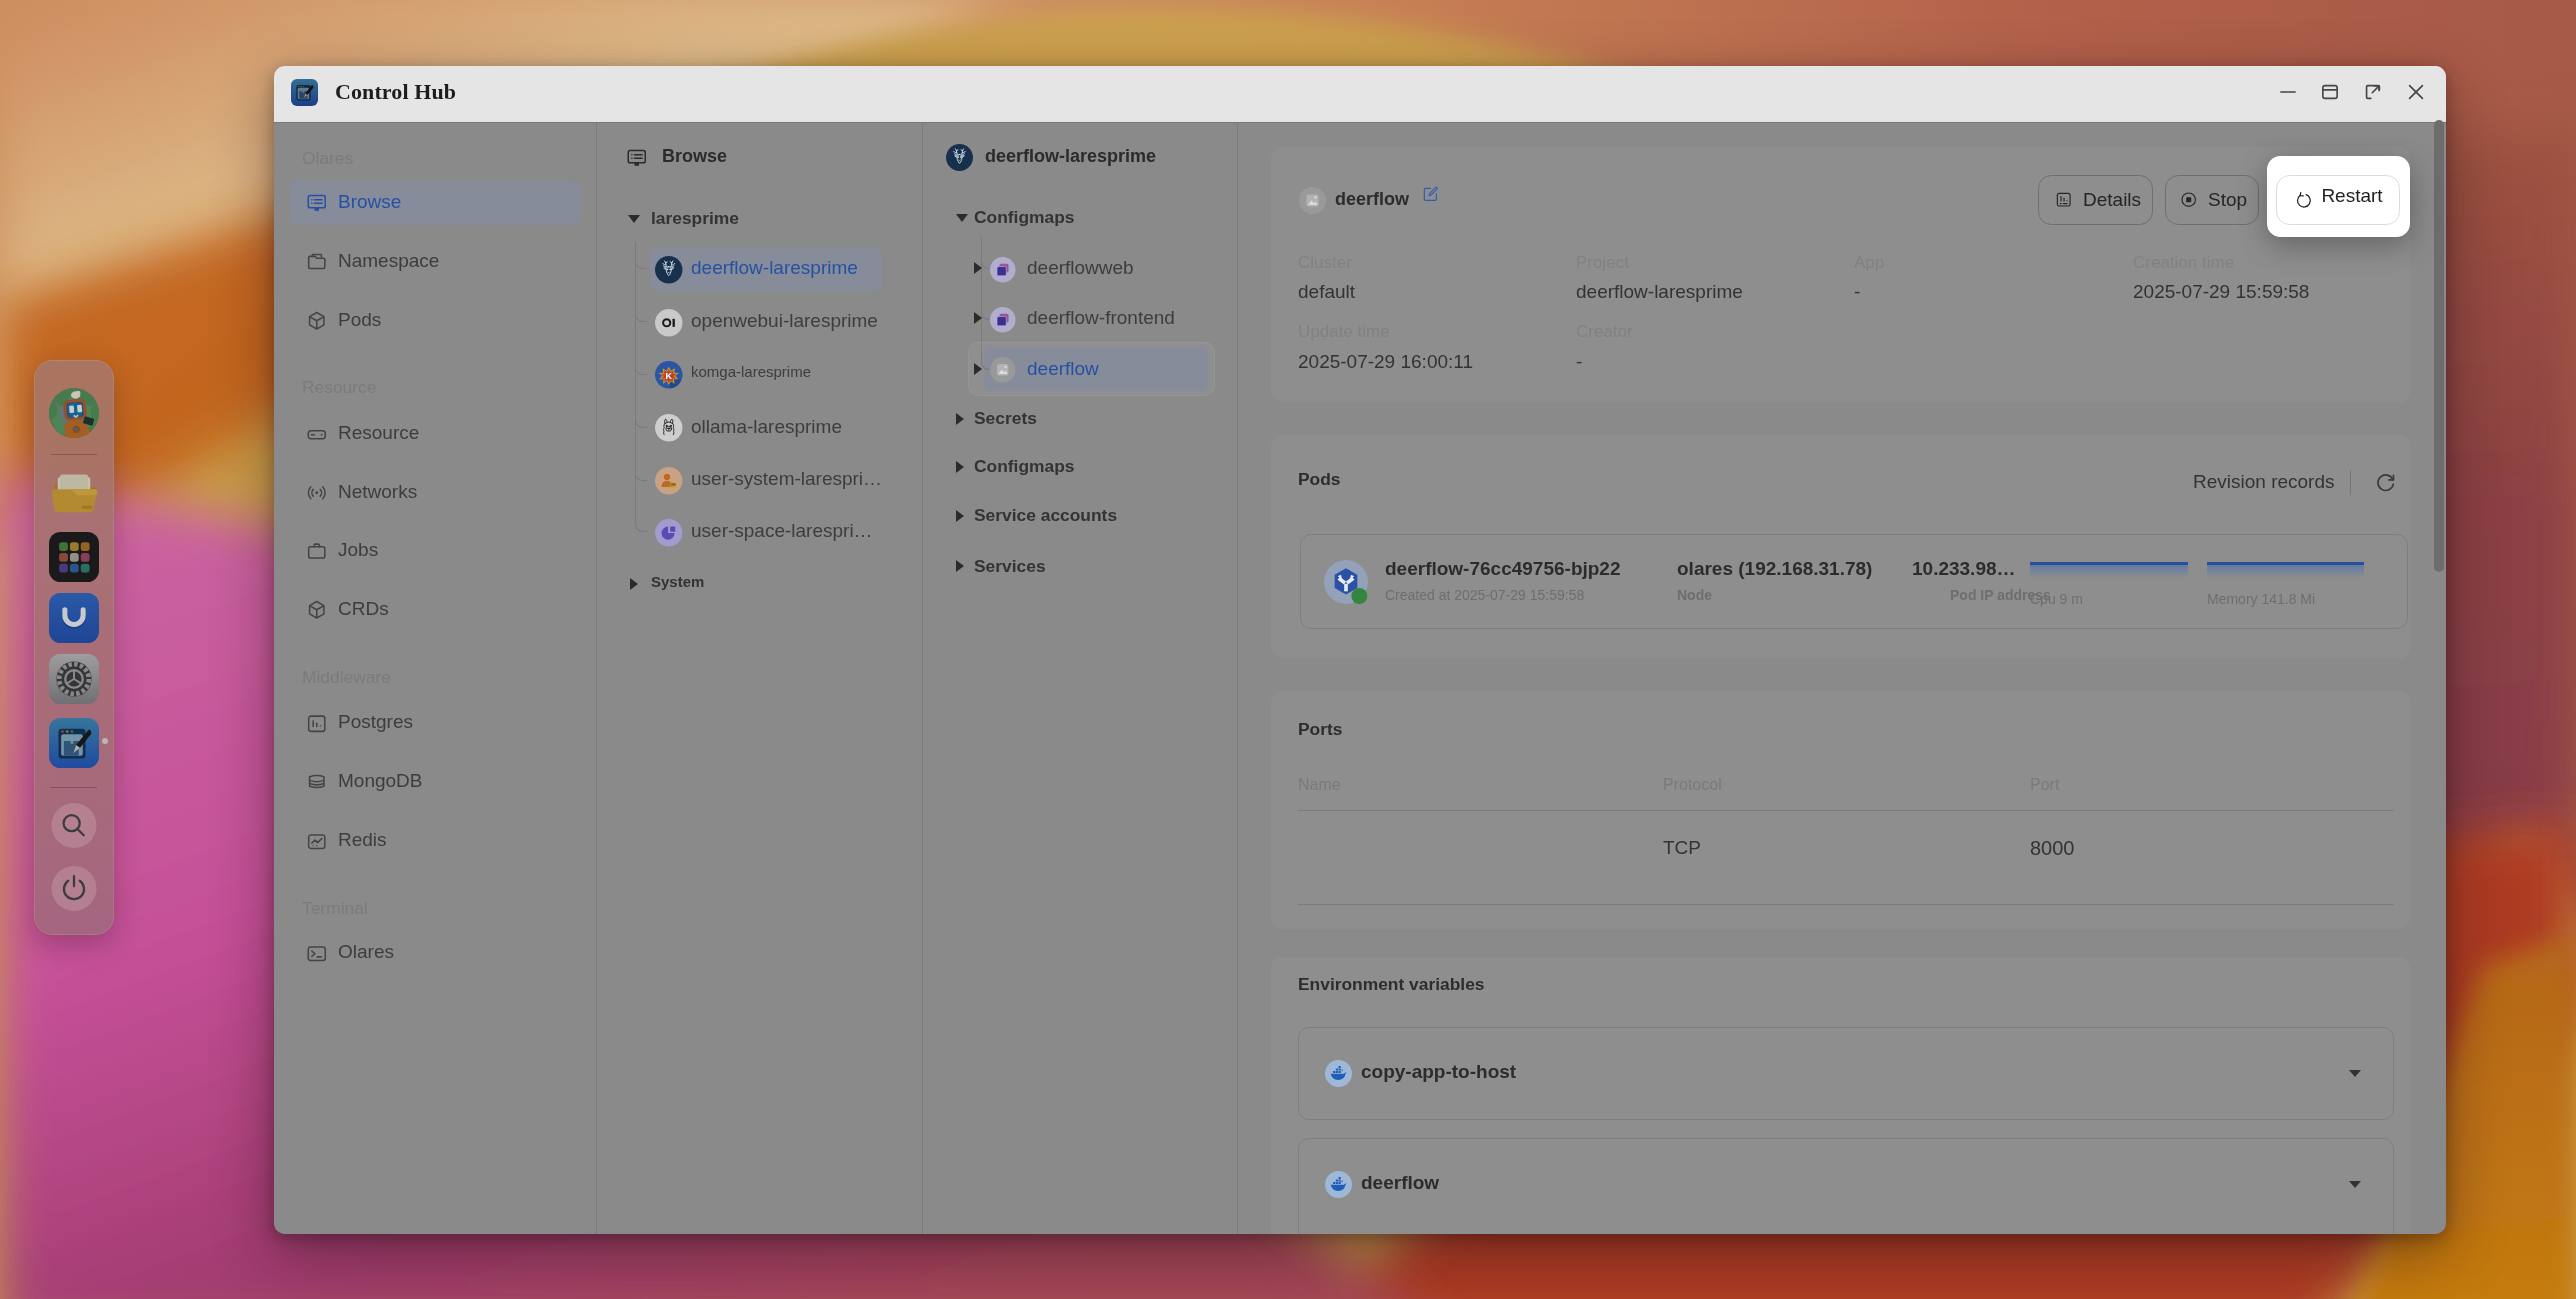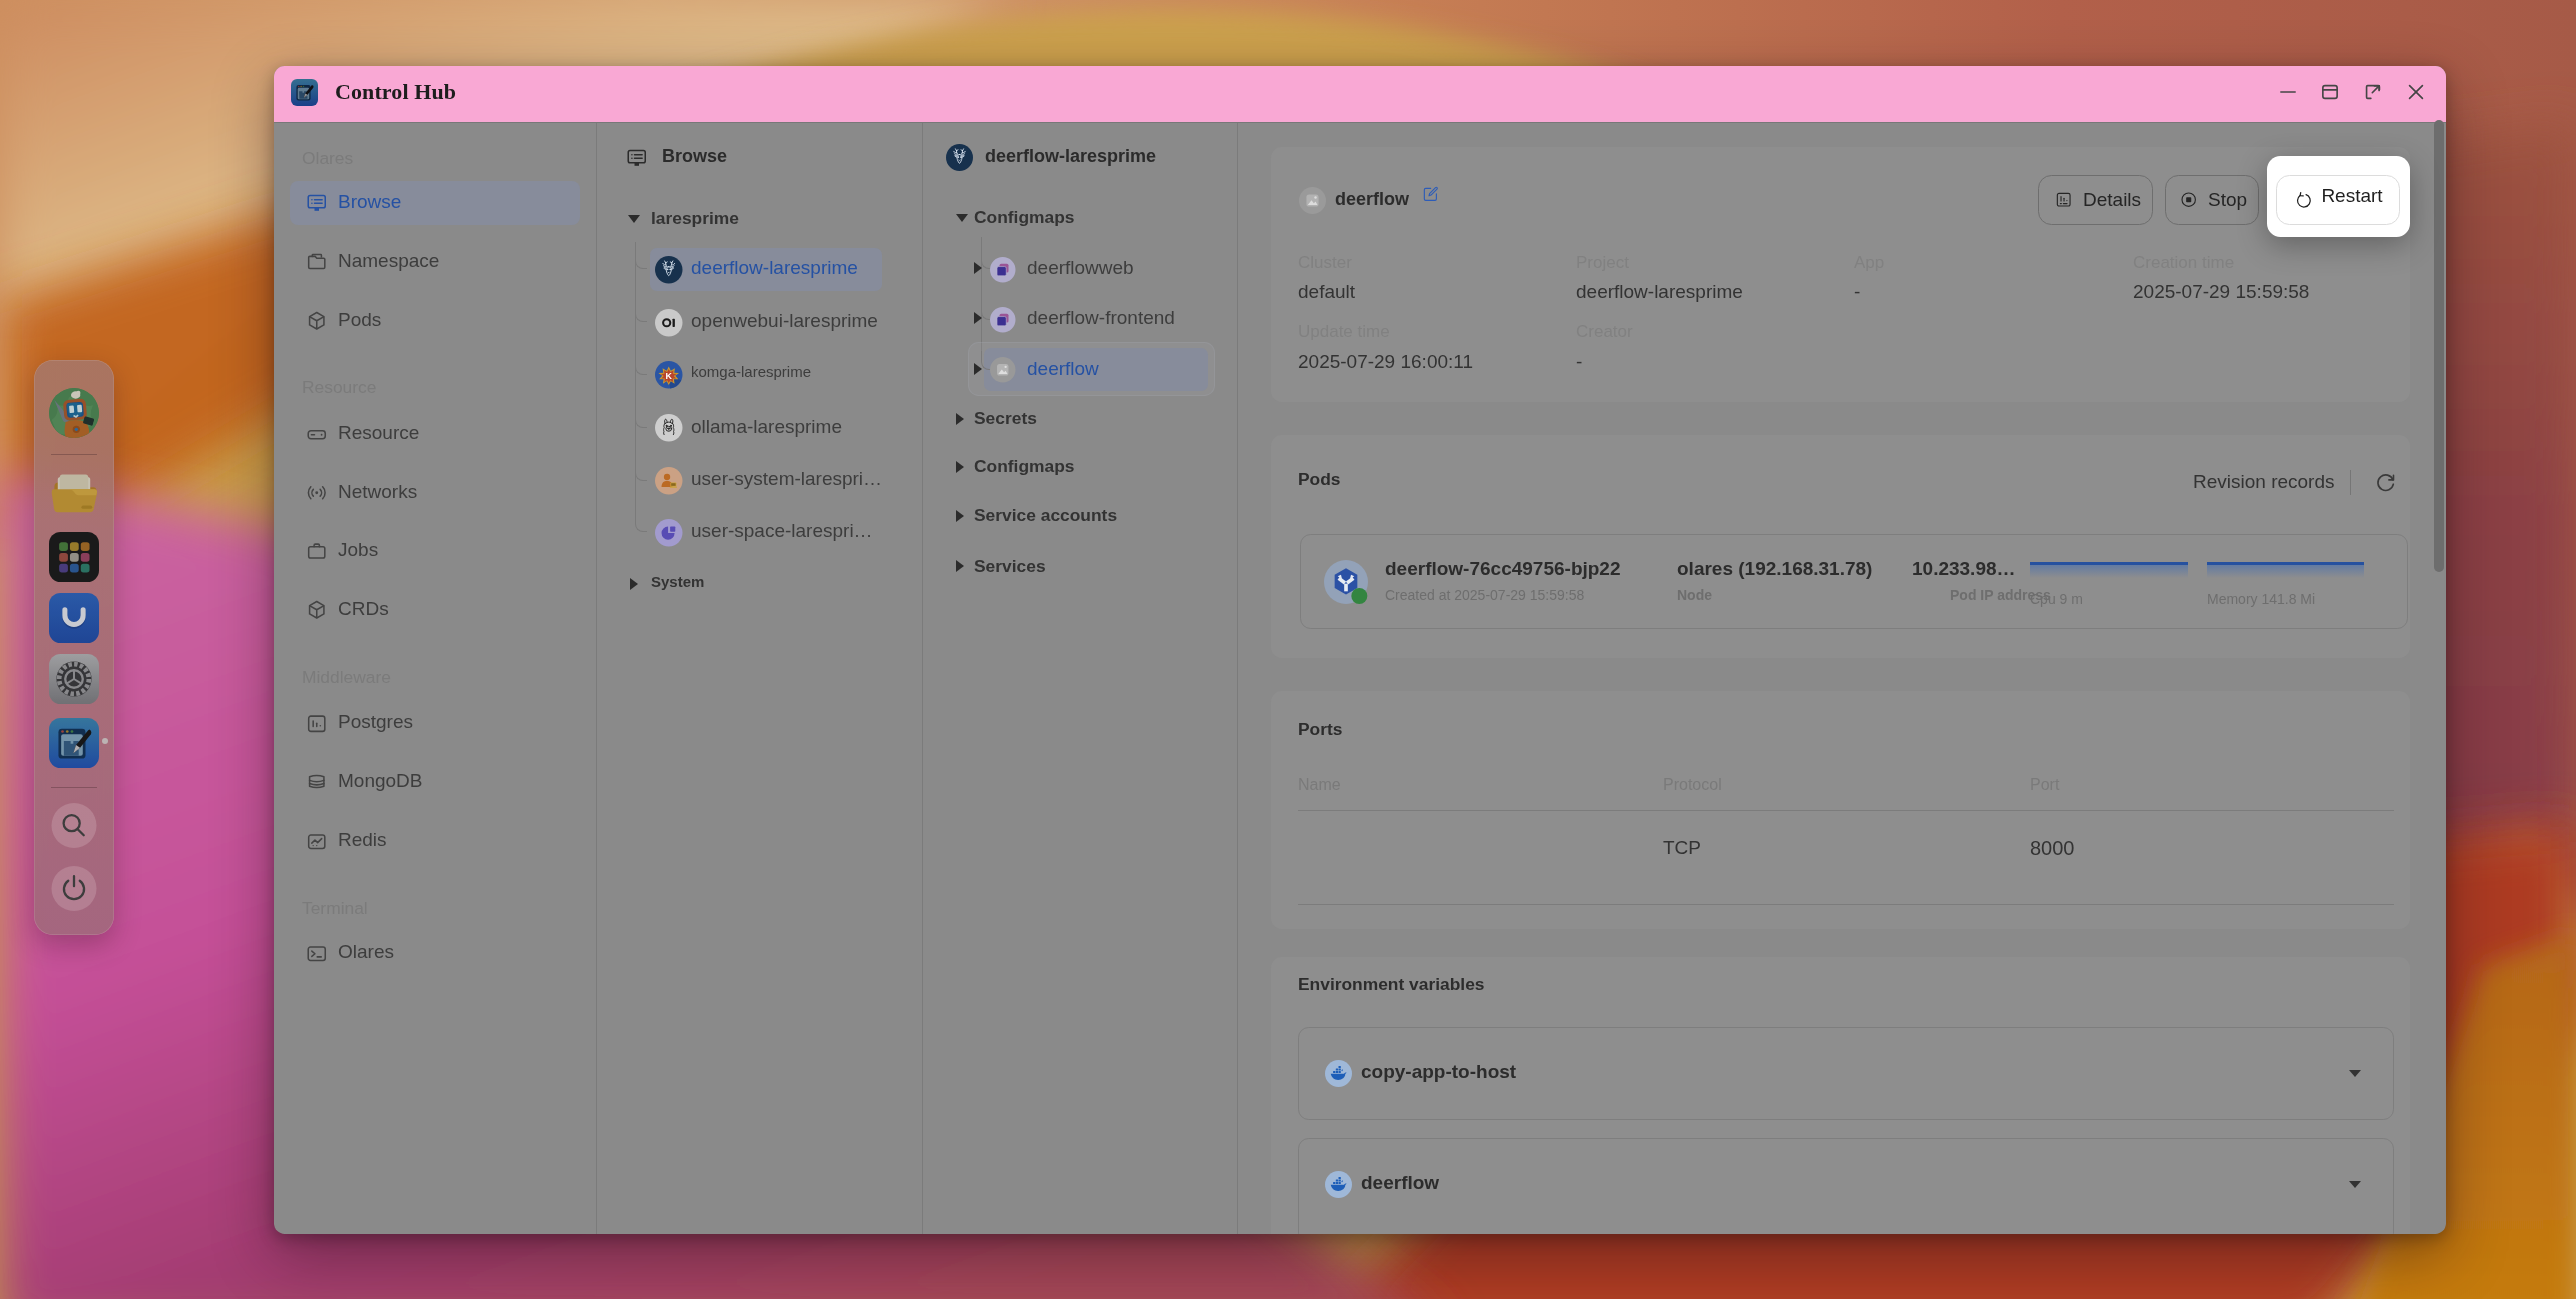--- a/index.html
+++ b/index.html
@@ -9,21 +9,21 @@
 #dock .dkit{filter:brightness(.88) saturate(.9)}
 #dock{position:absolute;left:34px;top:360px;width:80px;height:575px;border-radius:19px;
  background:linear-gradient(180deg,rgba(166,119,105,.88),rgba(160,105,123,.88));backdrop-filter:blur(9.4px);
  box-shadow:0 9.4px 27px rgba(60,20,30,.30), inset 0 0 0 0.7px rgba(255,255,255,.14)}
 .dkit{position:absolute;left:50%;transform:translateX(-50%)}
 .dksep{position:absolute;left:17px;width:46px;height:1.3px;background:rgba(70,40,45,.35)}
 .dkcirc{position:absolute;left:50%;transform:translateX(-50%);width:45px;height:45px;border-radius:50%;background:rgba(240,225,228,.20)}
 
 #win{position:absolute;left:274px;top:66px;width:2172px;height:1168px;border-radius:10.7px;background:#8a8a8a;overflow:hidden;
  box-shadow:0 20px 60px rgba(45,15,25,.45),0 4px 16px rgba(0,0,0,.28)}
-#tbar{position:absolute;left:0;top:0;width:100%;height:57px;background:#f9a8d4;border-bottom:0.7px solid #787878}
+#tbar{position:absolute;left:0;top:0;width:100%;height:57px;background:#e5e5e5;border-bottom:0.7px solid #787878}
 #tbar h1{position:absolute;left:61px;top:13.4px;font:700 22px "Liberation Serif",serif;color:#1d1d1d;letter-spacing:0.1px}
 .wctl{position:absolute;top:16px;width:19px;height:19px;color:#454545}
 .colsep{position:absolute;top:57px;bottom:0;width:0.7px;background:#7b7b7b}
 .lab{position:absolute;font-size:17.4px;color:#7b7b7b}
 .navtxt{position:absolute;font-size:19px;color:#3d3d3d}
 .navic{position:absolute;width:21.5px;height:21.5px;color:#444}
 .bluet{color:#2551a3 !important}
 .bold{font-weight:700}
 .selrow{position:absolute;background:#878c9b;border-radius:8px} 
 .caret-d{position:absolute;width:0;height:0;border-left:6.7px solid transparent;border-right:6.7px solid transparent;border-top:8.7px solid #2b2b2b}

